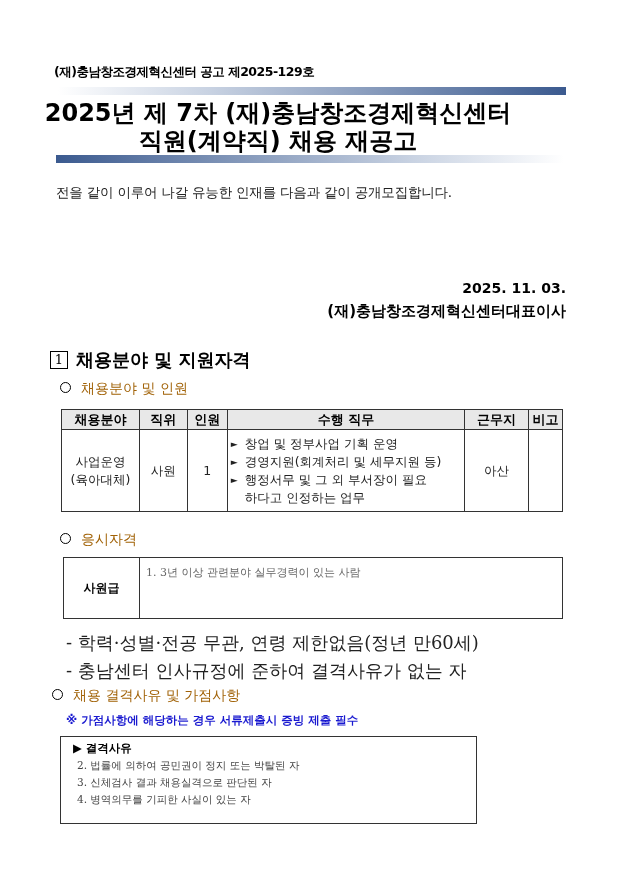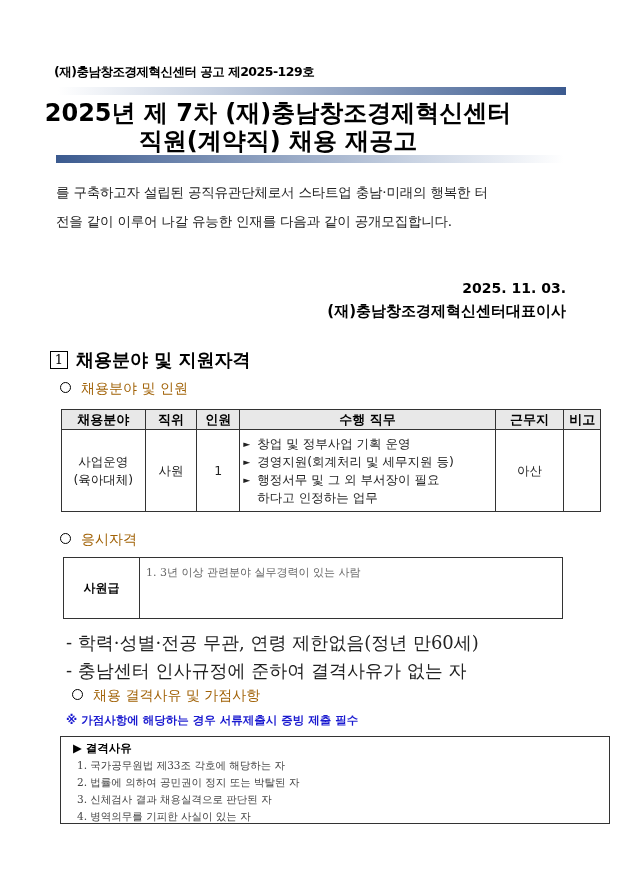--- a/index.html
+++ b/index.html
@@ -24,58 +24,57 @@
   .date { right: 56px; top: 280px; font-size: 14px; font-weight: bold; white-space: nowrap; }
   .signer { right: 56px; top: 302px; font-size: 15px; font-weight: bold; white-space: nowrap; }
 
   .sec-title { left: 50px; top: 348px; font-size: 18px; font-weight: bold; white-space: nowrap; display: flex; align-items: center; gap: 8px; }
   .sec-num { display: inline-block; width: 18px; height: 18px; border: 1.5px solid #000; font-size: 13px; font-weight: normal; text-align: center; line-height: 15px; font-family: "DejaVu Serif", serif; }
 
   .sub { font-family: "DejaVu Serif", serif; font-size: 14px; white-space: nowrap; color: #a16207; }
   .sub .circ { display: inline-block; width: 11px; height: 11px; border: 1.5px solid #000; border-radius: 50%; margin-right: 10px; vertical-align: 0px; }
   .sub1 { left: 60px; top: 380px; }
   .sub2 { left: 60px; top: 531px; }
-  .sub3 { left: 72px; top: 687px; }
+  .sub3 { left: 52px; top: 687px; }
 
-  table.recruit { position: absolute; left: 61px; top: 409px; width: 540px; border-collapse: collapse; font-size: 12.5px; }
+  table.recruit { position: absolute; left: 61px; top: 409px; width: 502px; border-collapse: collapse; font-size: 12.5px; }
   table.recruit th, table.recruit td { border: 1.5px solid #333; }
   table.recruit th { background: #e8e8e8; font-weight: bold; height: 20px; font-size: 13px; }
   table.recruit td { text-align: center; vertical-align: middle; height: 82px; color: #222; line-height: 18px; }
   table.recruit td.duties { text-align: left; padding: 2px 3px; }
   .duty { position: relative; padding-left: 14px; }
   .duty .arrow { position: absolute; left: 0; top: 0; font-size: 9px; }
   .duty-cont { padding-left: 14px; }
 
   .qual-box { left: 63px; top: 557px; width: 500px; height: 62px; border: 1.5px solid #333; display: flex; }
   .qual-label { width: 76px; border-right: 1.5px solid #333; display: flex; align-items: center; justify-content: center; font-weight: bold; font-size: 12px; }
   .qual-items { padding: 6px 6px; font-family: "DejaVu Serif", serif; font-size: 11px; line-height: 17px; color: #666; white-space: nowrap; }
   .qual-items .strong { color: #000; font-weight: bold; font-family: "DejaVu Sans", sans-serif; font-size: 11px; }
 
   .dash { left: 66px; font-family: "DejaVu Serif", serif; font-size: 18px; white-space: nowrap; color: #222; }
   .dash1 { top: 631px; }
   .dash2 { top: 659px; }
 
   .note { left: 66px; top: 713px; color: #1a1ad0; font-size: 11.5px; font-weight: bold; white-space: nowrap; }
 
-  .dq-box { left: 60px; top: 736px; width: 550px; height: 88px; border: 1.5px solid #333; padding: 3px 12px; }
+  .dq-box { left: 60px; top: 736px; width: 417px; height: 88px; border: 1.5px solid #333; padding: 3px 12px; }
   .dq-head { font-size: 11.5px; font-weight: bold; line-height: 17px; }
   .dq-item { font-family: "DejaVu Serif", serif; font-size: 10.5px; line-height: 17px; color: #444; white-space: nowrap; padding-left: 4px; }
 </style>
 </head>
 <body>
 
 <div class="abs notice-no">(재)충남창조경제혁신센터 공고 제2025-129호</div>
 
 <div class="abs bar-top"></div>
 <div class="abs title title1">2025년 제 7차 (재)충남창조경제혁신센터</div>
 <div class="abs title title2">직원(계약직) 채용 재공고</div>
 <div class="abs bar-bottom"></div>
 
 <div class="abs intro">
-  <span>를 구축하고자 설립된 공직유관단체로서 스타트업 충남·미래의 행복한 터</span>
   <span>전을 같이 이루어 나갈 유능한 인재를 다음과 같이 공개모집합니다.</span>
 </div>
 
 <div class="abs date">2025. 11. 03.</div>
 <div class="abs signer">(재)충남창조경제혁신센터대표이사</div>
 
 <div class="abs sec-title">
   <span class="sec-num">1</span>
   <span>채용분야 및 지원자격</span>
 </div>
@@ -138,17 +137,16 @@
 <div class="abs dash dash2">- 충남센터 인사규정에 준하여 결격사유가 없는 자</div>
 
 <div class="abs sub sub3">
   <span class="circ"></span><span>채용 결격사유 및 가점사항</span>
 </div>
 
 <div class="abs note">※ 가점사항에 해당하는 경우 서류제출시 증빙 제출 필수</div>
 
 <div class="abs dq-box">
   <div class="dq-head">▶ 결격사유</div>
-  <div class="dq-item">1. 국가공무원법 제33조 각호에 해당하는 자</div>
   <div class="dq-item">2. 법률에 의하여 공민권이 정지 또는 박탈된 자</div>
   <div class="dq-item">3. 신체검사 결과 채용실격으로 판단된 자</div>
   <div class="dq-item">4. 병역의무를 기피한 사실이 있는 자</div>
 </div>
 
 </body></html>

